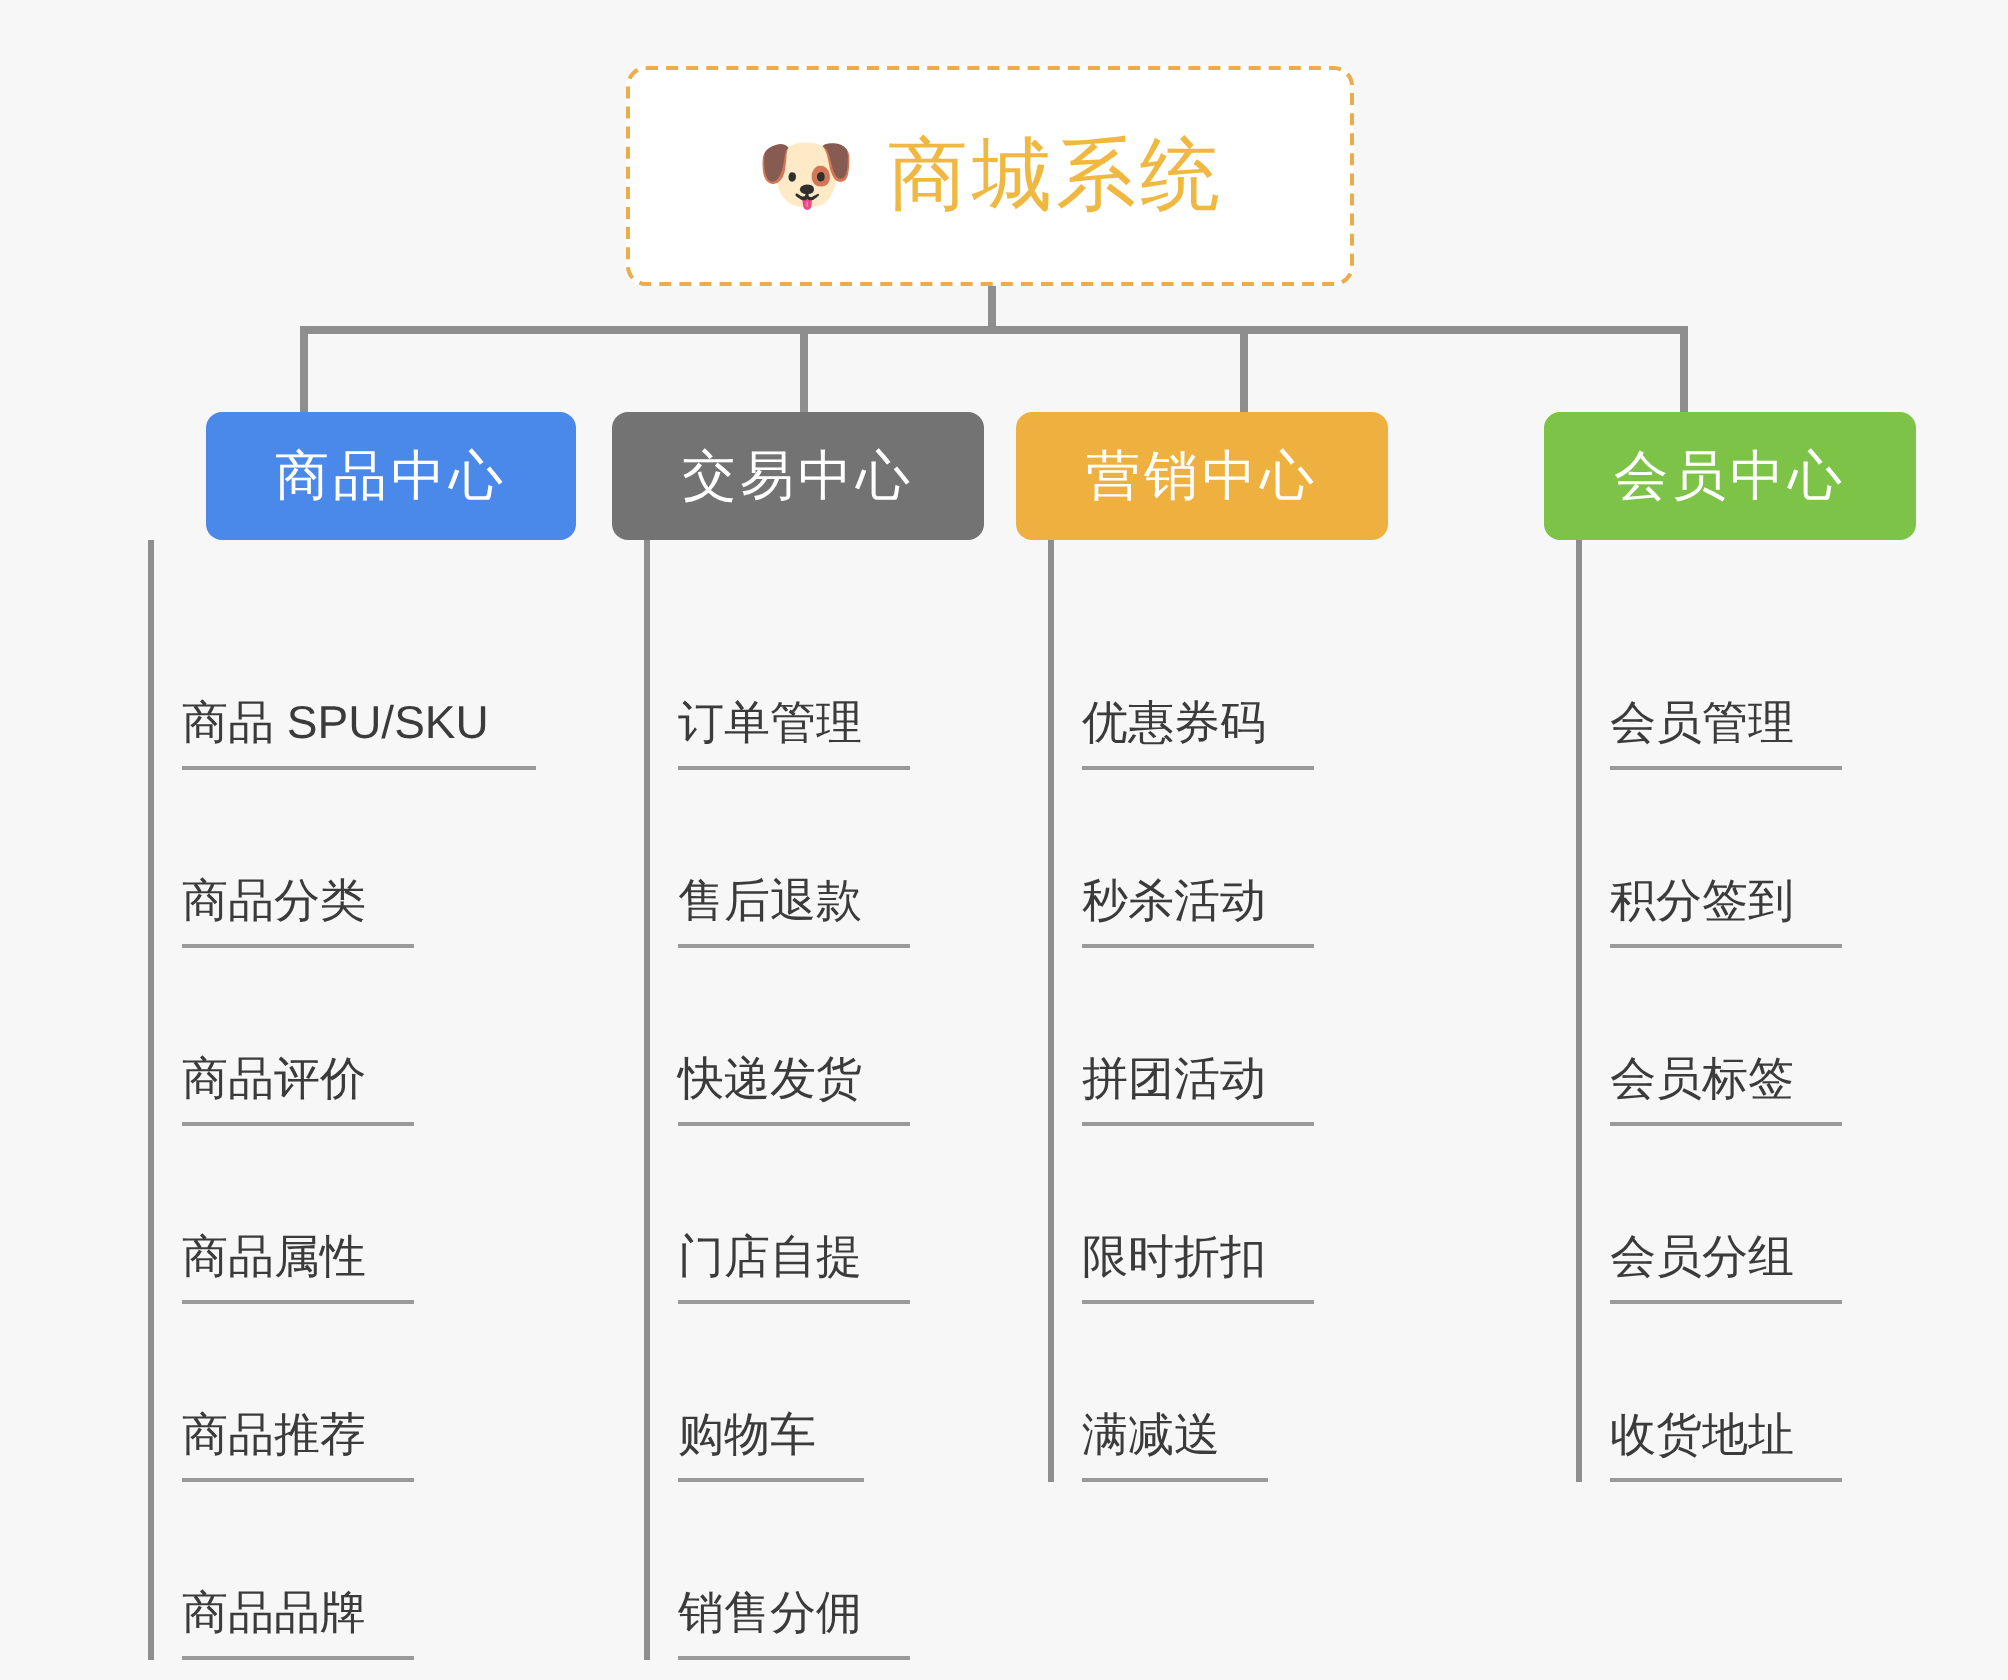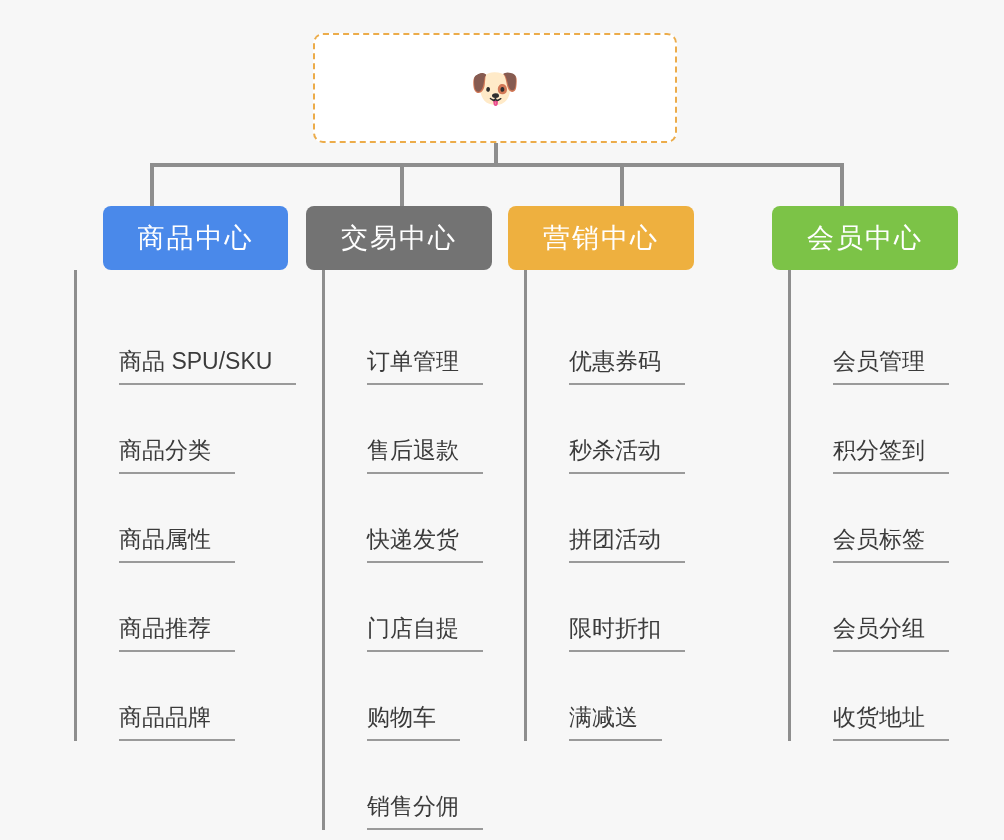--- a/index.html
+++ b/index.html
@@ -94,40 +94,41 @@
     margin-left: 16px;
     border-left: 3px solid #8e8e8e;
     padding-top: 26px;
   }
 
   .child-item {
     position: relative;
     height: 89px;
     display: flex;
     align-items: flex-end;
-    padding-left: 42px;
+    padding-left: 14px;
   }
   .child-label {
     font-size: 23px;
     color: #3b3b3b;
     line-height: 1;
     padding-bottom: 10px;
     border-bottom: 2px solid #9a9a9a;
     white-space: nowrap;
     display: inline-block;
     padding-right: 24px;
   }
 </style>
 </head>
 <body>
 
 <div id="canvas">
 
   <div class="root-node">
     <span class="root-emoji">🐶</span>
+    <span class="root-title">商城系统</span>
   </div>
 
   <div class="conn conn-stem"></div>
   <div class="conn conn-bus"></div>
 
   <div id="drops">
       <div class="conn conn-drop" style="left: 150px;"></div>
       <div class="conn conn-drop" style="left: 400px;"></div>
       <div class="conn conn-drop" style="left: 620px;"></div>
       <div class="conn conn-drop" style="left: 840px;"></div>
@@ -137,20 +138,23 @@
       <div class="column" style="left: 58px; width: 185px;">
         <div class="cat-header" style="background: rgb(74, 137, 234); width: 185px; margin-left: 45px;">商品中心</div>
         <div class="children">
           <div class="child-item">
             <span class="child-label">商品 SPU/SKU</span>
           </div>
           <div class="child-item">
             <span class="child-label">商品分类</span>
           </div>
           <div class="child-item">
+            <span class="child-label">商品评价</span>
+          </div>
+          <div class="child-item">
             <span class="child-label">商品属性</span>
           </div>
           <div class="child-item">
             <span class="child-label">商品推荐</span>
           </div>
           <div class="child-item">
             <span class="child-label">商品品牌</span>
           </div>
         </div>
       </div>

